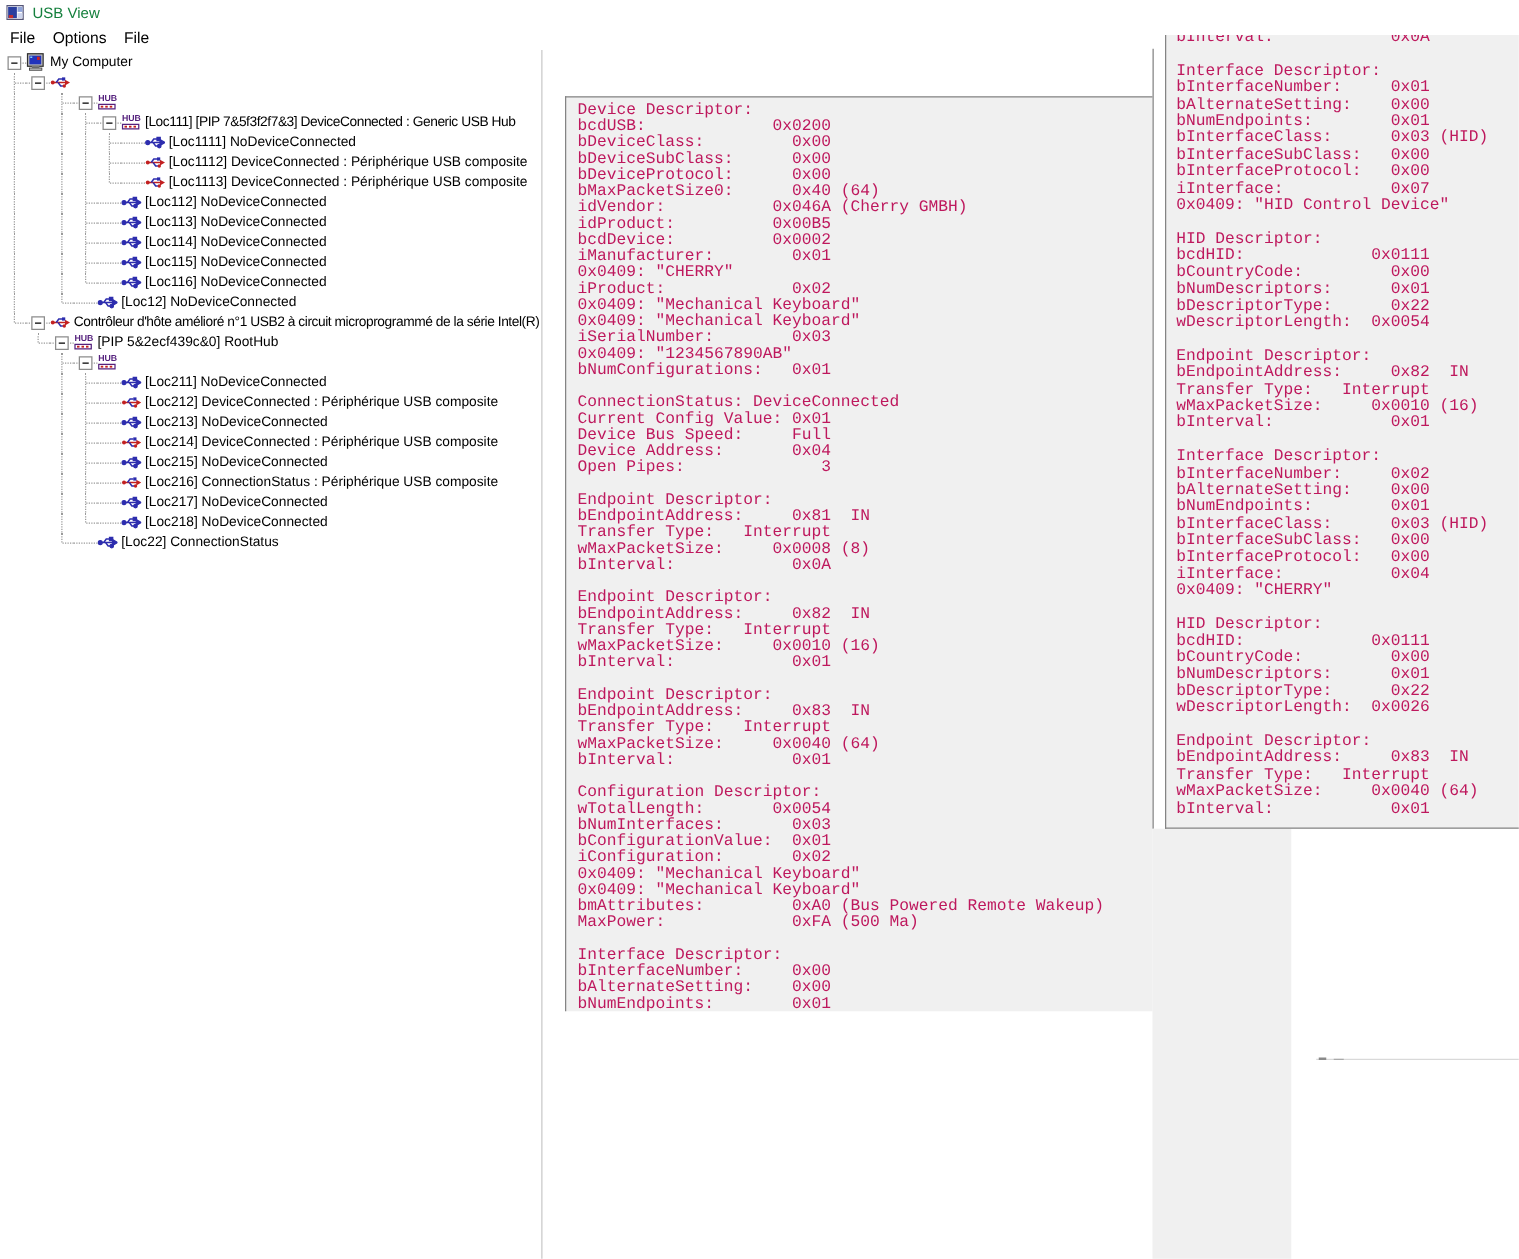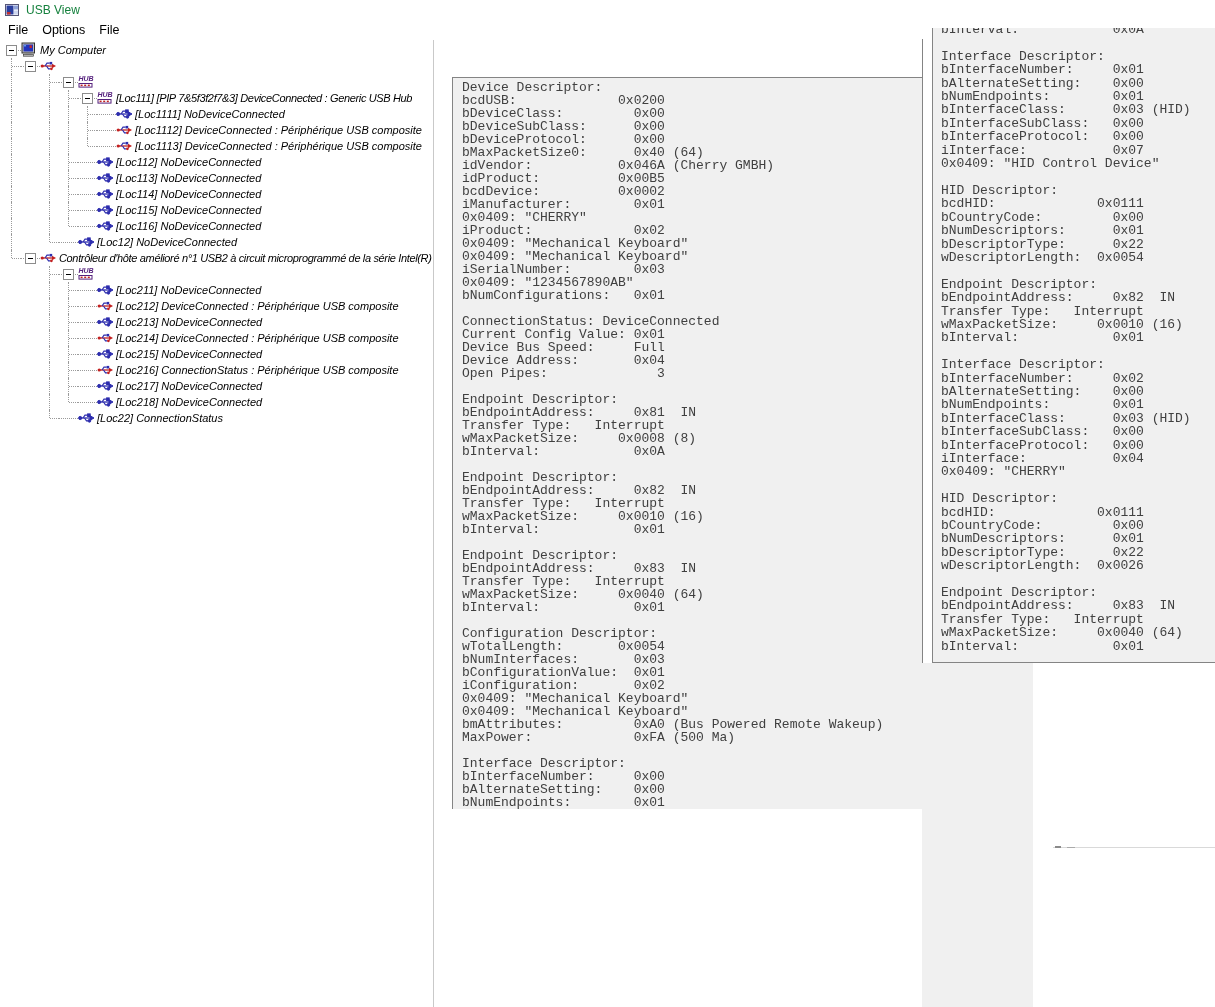--- a/index.html
+++ b/index.html
@@ -9,40 +9,40 @@
     font-family:"Liberation Sans", sans-serif;
   }
   
   .titlebar{position:absolute;left:0;top:0;width:1215px;height:19px;background:#fff;display:flex;align-items:center;}
   .titleicon{width:15px;height:15px;margin:1px 0 0 5px;flex:none;}
   .titletext{font-size:12px;margin-left:6px;color:#15803d;}
   
   .menubar{position:absolute;left:1px;top:19px;width:1032px;height:21px;background:#fff;display:flex;align-items:center;}
   .menuitem{font-size:12.5px;padding:2px 7px;color:#000;}
   
-  .treepane{position:absolute;left:2px;top:42px;width:430px;height:963px;overflow:hidden;background:#fff;font-style:italic;}
+  .treepane{position:absolute;left:2px;top:42px;width:430px;height:963px;overflow:hidden;background:#fff;}
   .splitter{position:absolute;left:433px;top:40px;width:1px;height:967px;background:#c9c9c9;}
   .trow{display:flex;height:16px;align-items:stretch;white-space:nowrap;}
   .gc{width:19px;flex:0 0 19px;height:16px;position:relative;}
   .gc.gv::before,.gc.gt::before{content:"";position:absolute;left:9px;top:0;height:16px;width:0;border-left:1px dotted #9a9a9a;}
   .gc.gl::before{content:"";position:absolute;left:9px;top:0;height:8px;width:0;border-left:1px dotted #9a9a9a;}
   .gc.gt::after,.gc.gl::after{content:"";position:absolute;left:10px;top:8px;width:9px;height:0;border-top:1px dotted #9a9a9a;}
   .gc.stub::before{content:"";position:absolute;left:0;top:8px;width:19px;height:0;border-top:1px dotted #9a9a9a;}
   .gc.rstub::before{content:"";position:absolute;left:10px;top:8px;width:9px;height:0;border-top:1px dotted #9a9a9a;}
   .xbox{position:absolute;left:4px;top:3px;width:9px;height:9px;background:#fff;border:1px solid #8c8c8c;box-sizing:content-box;}
   .xbox::after{content:"";position:absolute;left:2px;top:4px;width:5px;height:1px;background:#000;}
   .ticon{width:17px;flex:0 0 17px;height:16px;position:relative;}
   .ticon svg{position:absolute;left:0;top:0;}
   .tlabel{font-size:11px;line-height:16px;padding:0 2px;color:#000;}
   .tlabel.long{letter-spacing:-0.35px;}
   
   .panel{background:#f0f0f0;overflow:hidden;position:absolute;}
   .panel pre{
     margin:0;font-family:"Liberation Mono", monospace;
-    font-size:13px;line-height:13px;color:#404040;
+    font-size:13px;line-height:13px;color:#be185d;
   }
   .panel-mid{left:452px;top:39px;width:470px;height:732px;border:1px solid #848484;border-right:none;border-bottom:none;box-sizing:border-box;margin-top:38px;}
   .panel-mid pre{padding:3px 0 0 9px;}
   .midrightborder{position:absolute;left:922px;top:39px;width:1px;height:624px;background:#848484;}
   .grayfiller{position:absolute;left:922px;top:663px;width:111px;height:344px;background:#f0f0f0;}
   .panel-right{left:932px;top:28px;width:283px;height:635px;border-left:1px solid #848484;border-bottom:1px solid #848484;box-sizing:border-box;}
   .panel-right pre{margin-top:-5px;padding-left:8px;line-height:13.4px;}
   .artifact{position:absolute;left:1053px;top:847px;width:162px;height:1px;background:#d9d9d9;}
   .artifact::before{content:"";position:absolute;left:2px;top:-1px;width:6px;height:2px;background:#8a8a8a;}
   .artifact::after{content:"";position:absolute;left:14px;top:0;width:8px;height:1px;background:#aaa;}
@@ -344,20 +344,37 @@
             <polygon points="12,5.7 16,8 12,10.3" fill="#c22020"></polygon>
             <circle cx="2.2" cy="8" r="1.6" fill="#c22020"></circle>
             <polyline points="5,8 7,5.2 9.6,5.2" fill="none" stroke="#2d2dae" stroke-width="1.2"></polyline>
             <rect x="9.6" y="3.9" width="2.6" height="2.6" fill="#2d2dae"></rect>
             <polyline points="6.5,8 8.5,10.8 10.3,10.8" fill="none" stroke="#2d2dae" stroke-width="1.2"></polyline>
             <circle cx="11.4" cy="10.8" r="1.4" fill="#c22020"></circle>
           </g>
         </svg>
       </span>
       <span class="tlabel long">Contrôleur d'hôte amélioré n°1 USB2 à circuit microprogrammé de la série Intel(R)</span>
+    </div>
+    <div class="trow">
+      <span class="gc"></span>
+      <span class="gc gl"></span>
+      <span class="gc stub">
+        <span class="xbox"></span>
+      </span>
+      <span class="ticon">
+        <svg width="16" height="16" viewBox="0 0 16 16">
+          <text x="0.5" y="7" font-family="Liberation Sans, sans-serif" font-size="7" font-weight="bold" fill="#55217d">HUB</text>
+          <rect x="1" y="9.5" width="13" height="3.6" fill="none" stroke="#55217d" stroke-width="1"></rect>
+          <rect x="2.6" y="10.6" width="2" height="1.5" fill="#c22020"></rect>
+          <rect x="6.2" y="10.6" width="2" height="1.5" fill="#c22020"></rect>
+          <rect x="9.8" y="10.6" width="2" height="1.5" fill="#c22020"></rect>
+        </svg>
+      </span>
+      <span class="tlabel">[PIP 5&amp;2ecf439c&amp;0] RootHub</span>
     </div>
     <div class="trow">
       <span class="gc"></span>
       <span class="gc"></span>
       <span class="gc gt"></span>
       <span class="gc stub">
         <span class="xbox"></span>
       </span>
       <span class="ticon">
         <svg width="16" height="16" viewBox="0 0 16 16">

